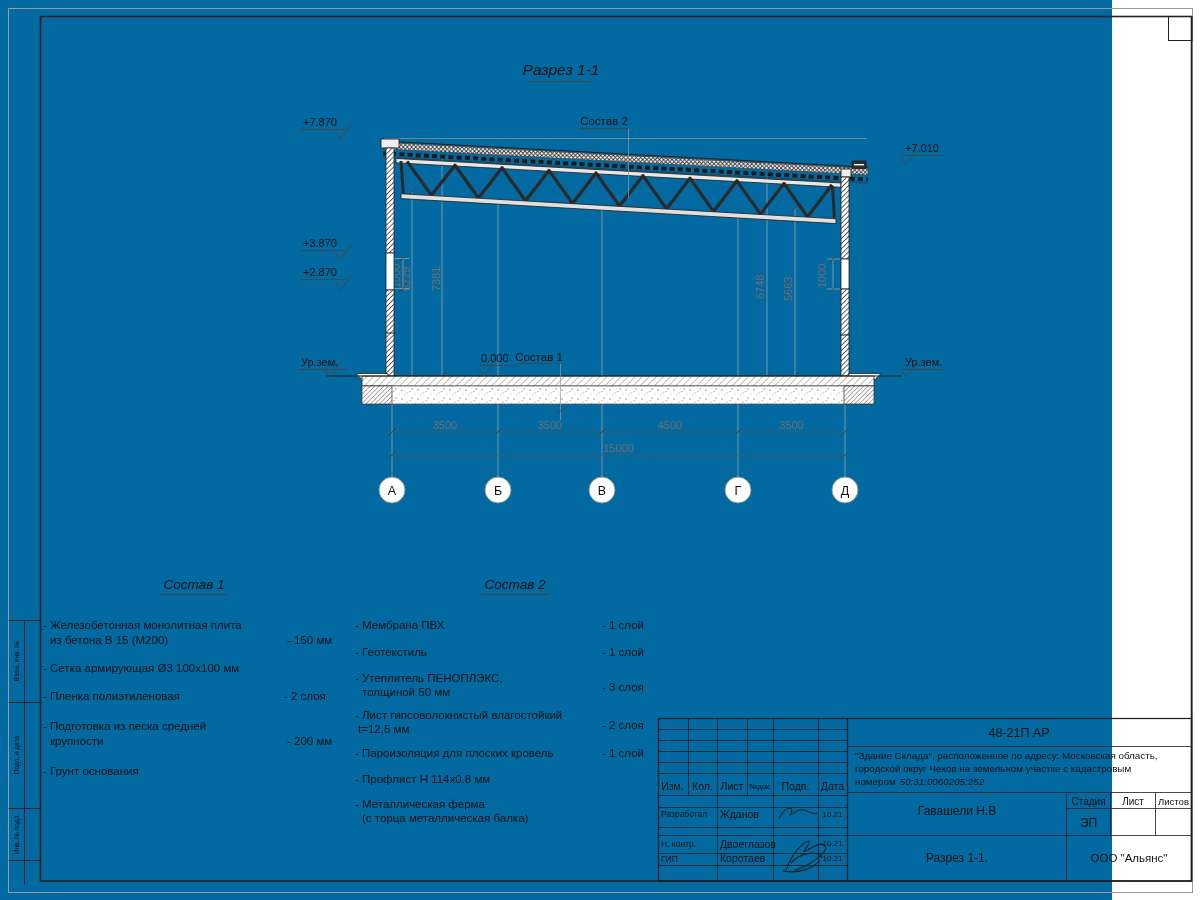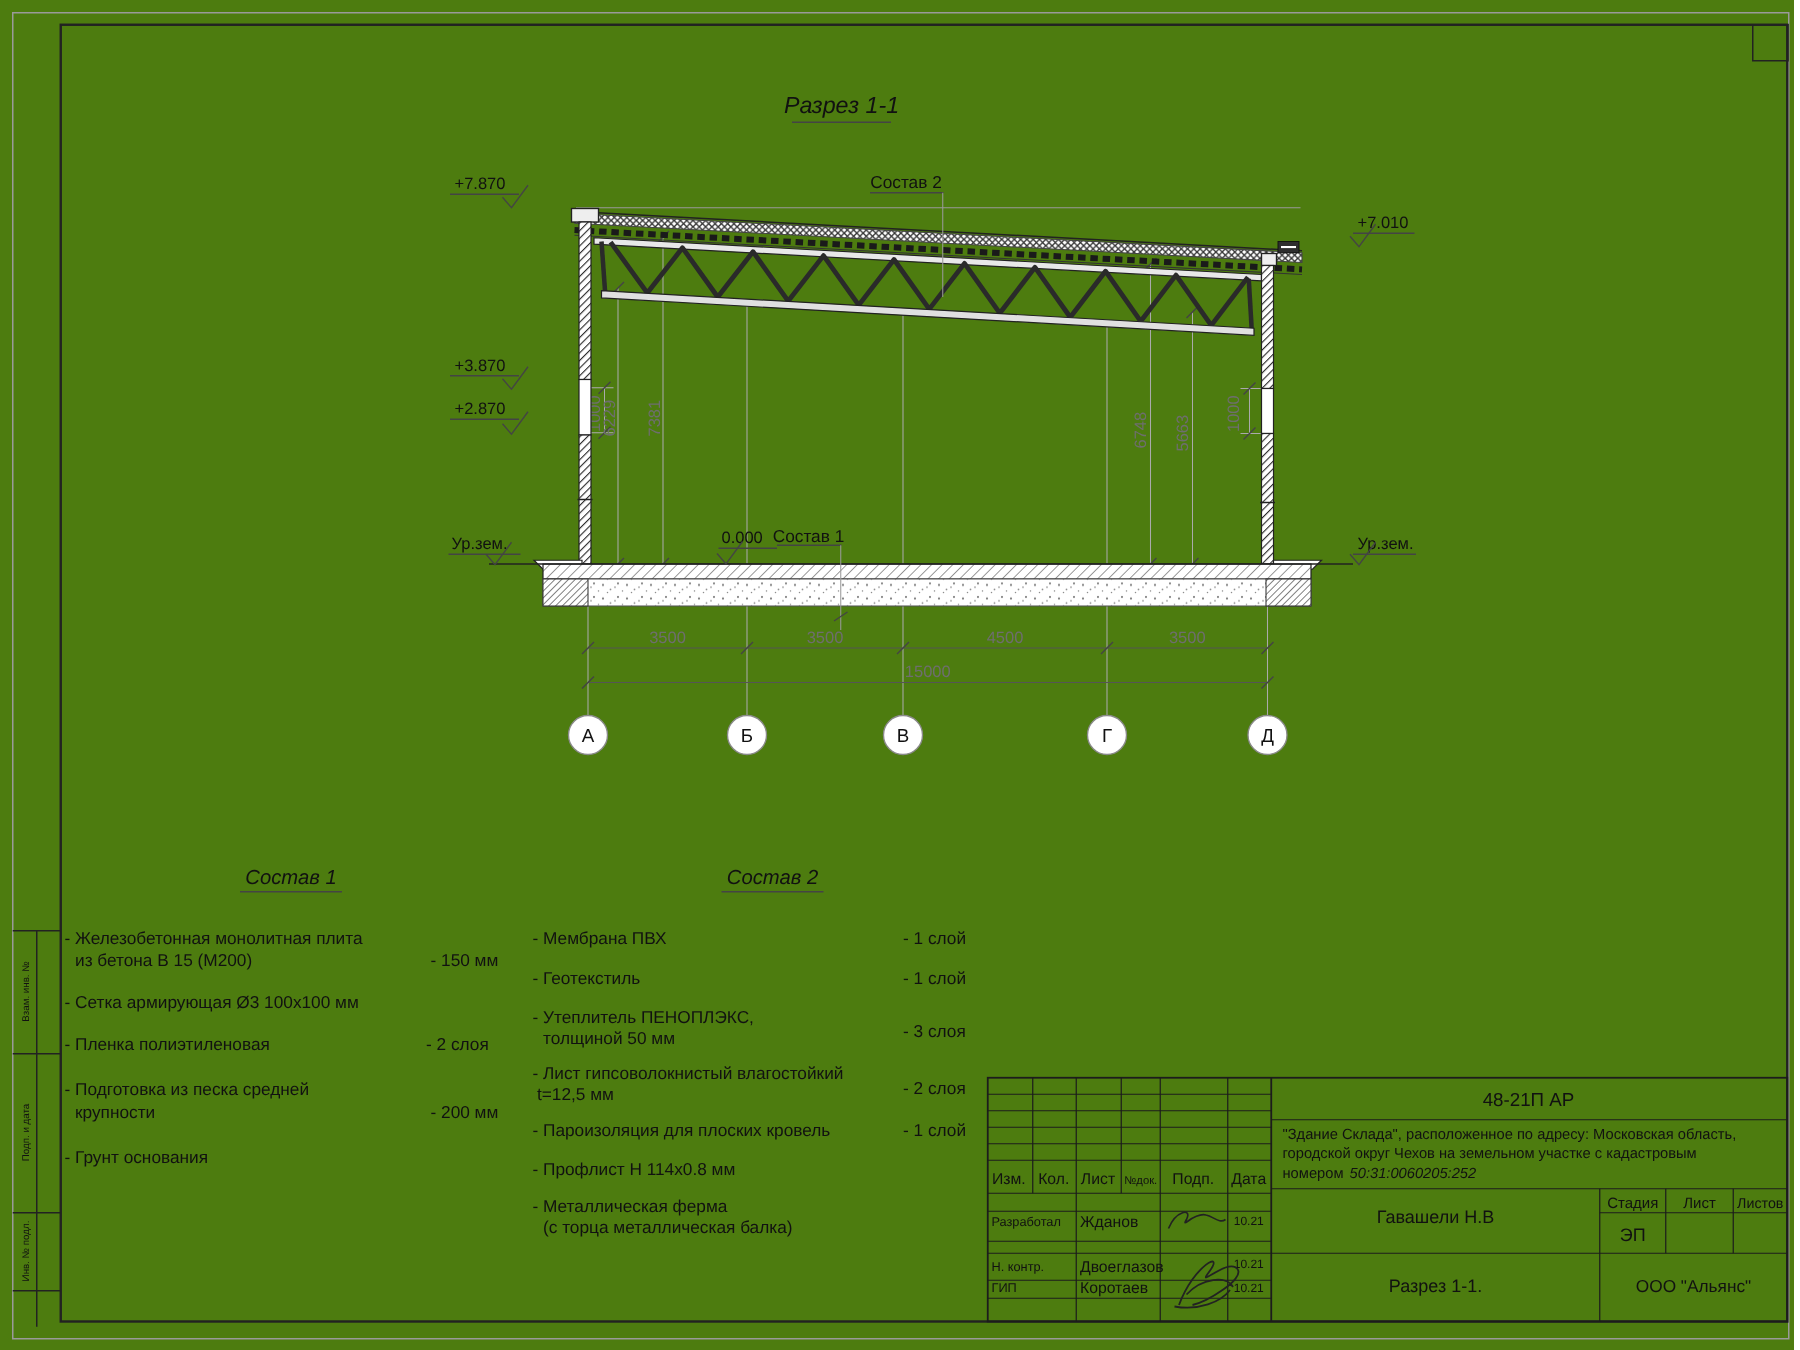--- a/index.html
+++ b/index.html
@@ -1,16 +1,16 @@
 <!DOCTYPE html>
 <html><head>
 <meta charset="utf-8">
 <style>
   html,body{margin:0;padding:0;background:#fff;}
-  .sheet{width:1196px;height:900px;position:relative;background:#4d7c0f;}
+  .sheet{width:1112px;height:900px;position:relative;background:#0369a1;}
   svg{display:block;}
   svg text{font-family:"Liberation Sans",sans-serif;fill:#111;}
   .t-italic{font-style:italic;}
   .dimtxt{fill:#6e6e6e;}
   .thin{stroke:#9a9a9a;stroke-width:0.7;}
   .med{stroke:#444;stroke-width:0.9;}
 </style>
 </head>
 <body>
 

